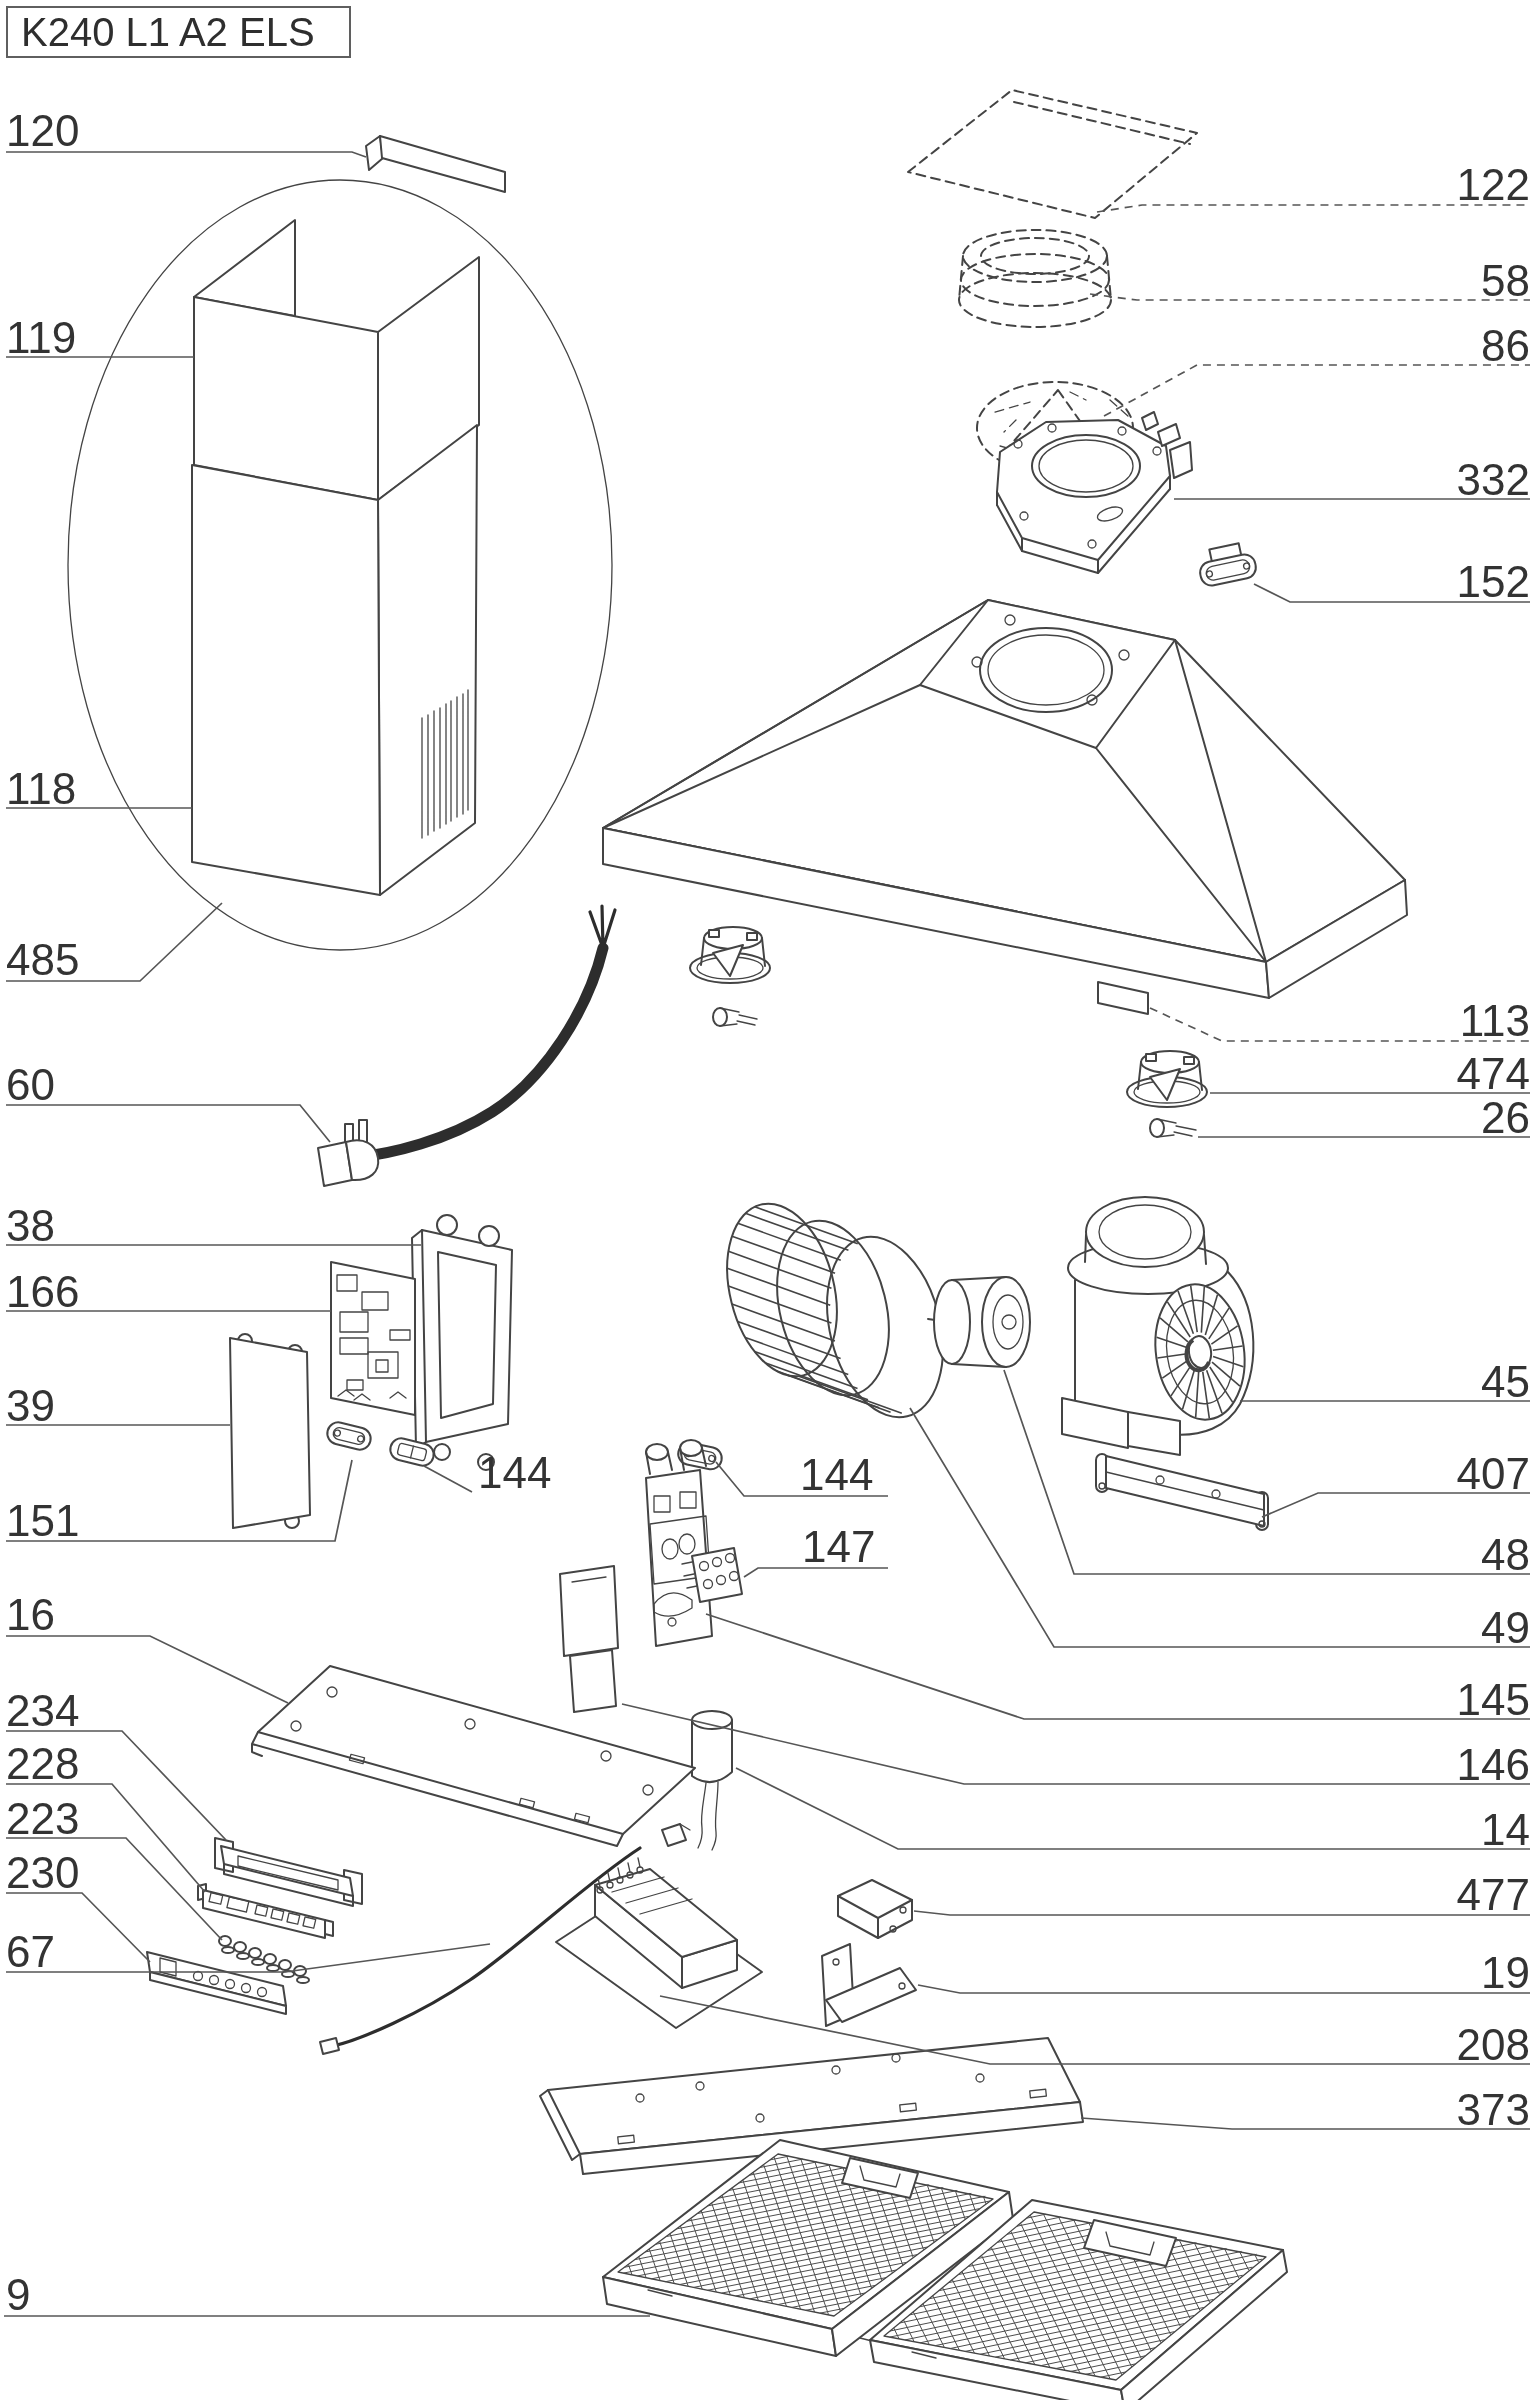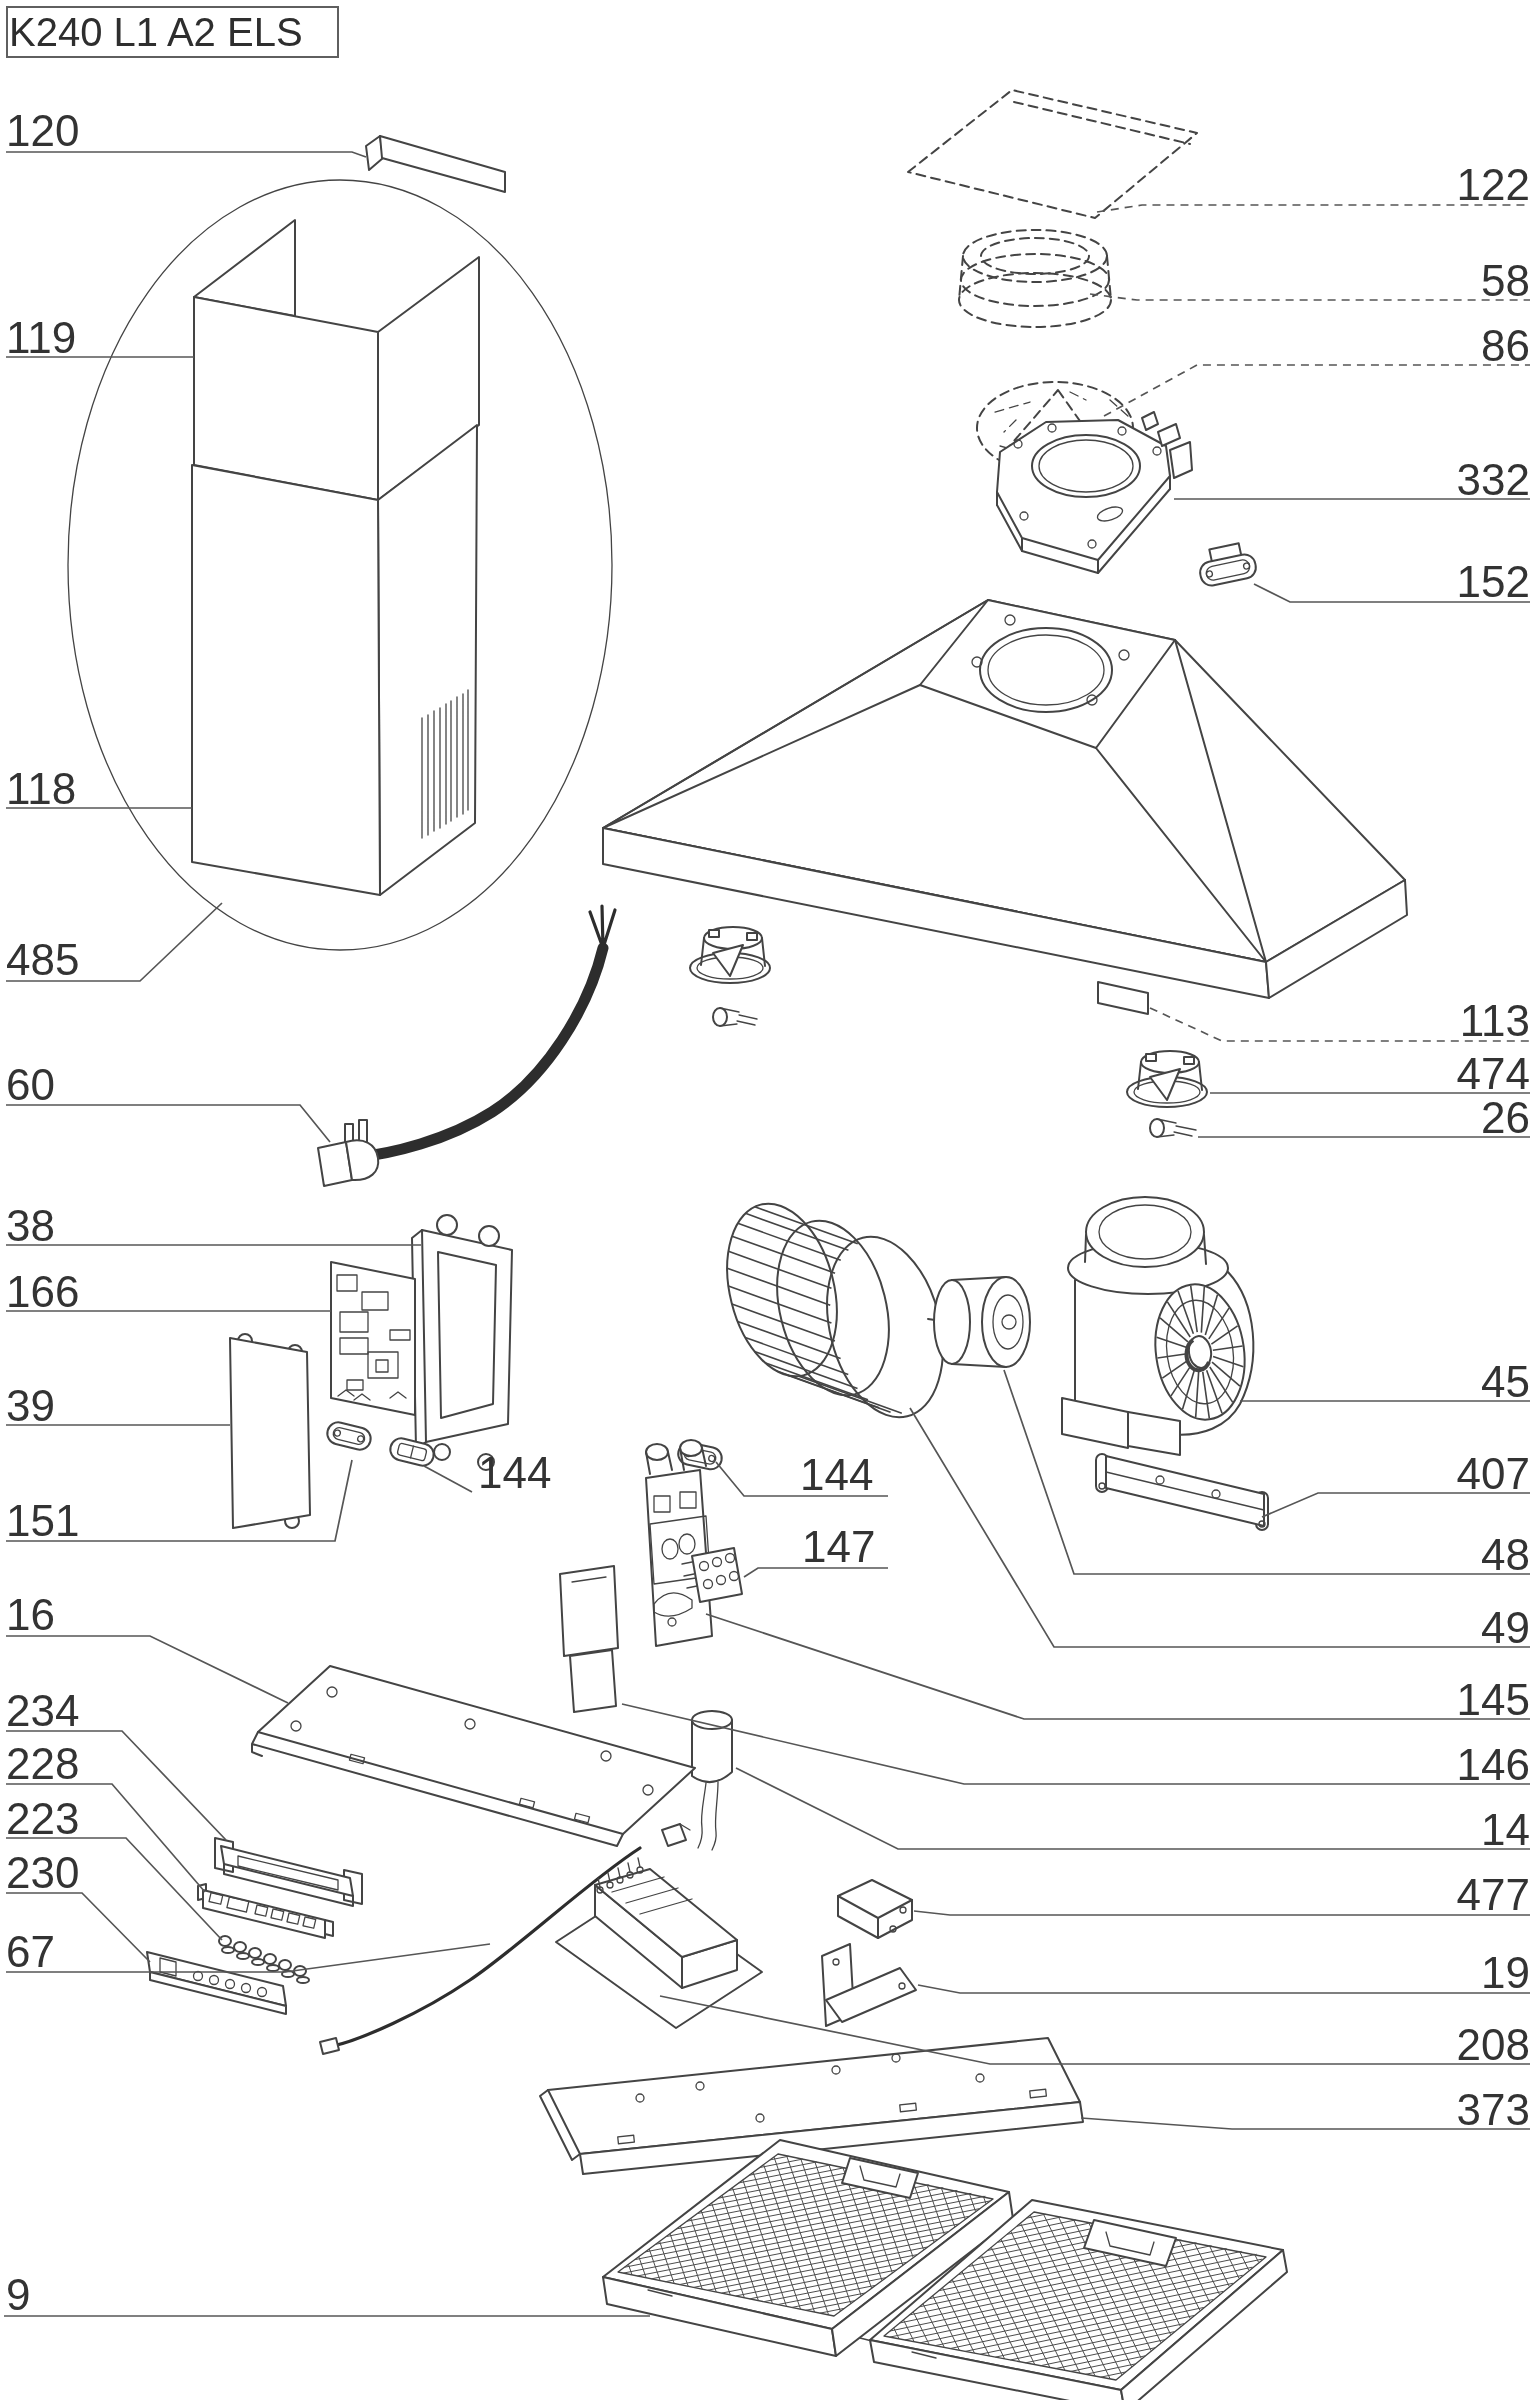--- a/index.html
+++ b/index.html
@@ -1,19 +1,19 @@
 <!DOCTYPE html>
 <html><head>
 <meta charset="utf-8">
 <style>
   html,body{margin:0;padding:0;background:#fff;}
   .page{position:relative;width:1535px;height:2400px;background:#ffffff;overflow:hidden;
         font-family:"Liberation Sans",sans-serif;}
   .title-box{position:absolute;left:6px;top:6px;width:328px;height:48px;border:2px solid #5f5f5f;
-        display:flex;align-items:center;padding-left:1px;font-size:40px;color:#2e2e2e;background:#fff;}
+        display:flex;align-items:center;padding-left:13px;font-size:40px;color:#2e2e2e;background:#fff;}
   svg.diagram{position:absolute;left:0;top:0;}
   .ln{fill:none;stroke:#444444;stroke-width:2;stroke-linejoin:round;stroke-linecap:round;}
   .lnw{fill:#ffffff;stroke:#444444;stroke-width:2;stroke-linejoin:round;}
   .thin{stroke-width:1.3;}
   .dsh{stroke-dasharray:9 6;}
   .part-label{font-family:"Liberation Sans",sans-serif;font-size:44px;fill:#333333;}
   .leader{fill:none;stroke:#565656;stroke-width:1.7;}
   .leader.dashed{stroke-dasharray:8 6;}
   .cable{fill:none;stroke:#2d2d2d;stroke-width:11;stroke-linecap:round;}
   .cable2{fill:none;stroke:#2d2d2d;stroke-width:3.2;stroke-linecap:round;}

